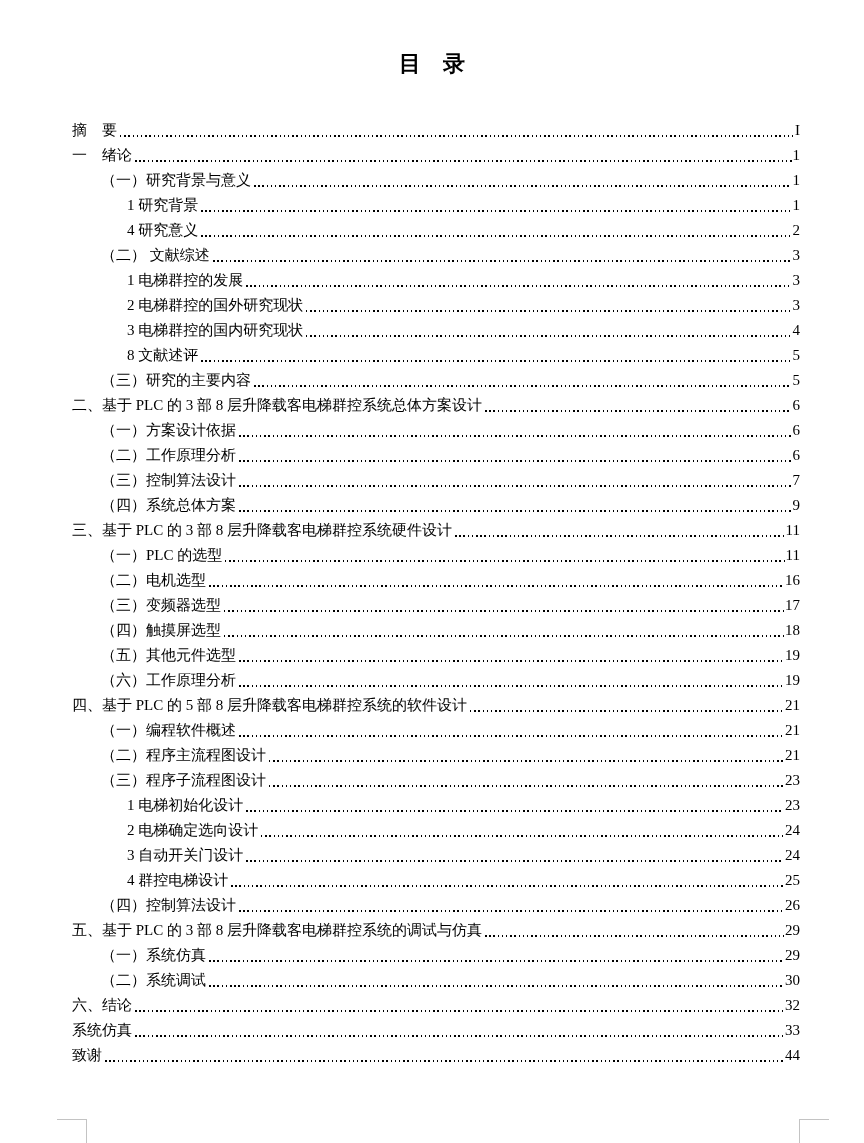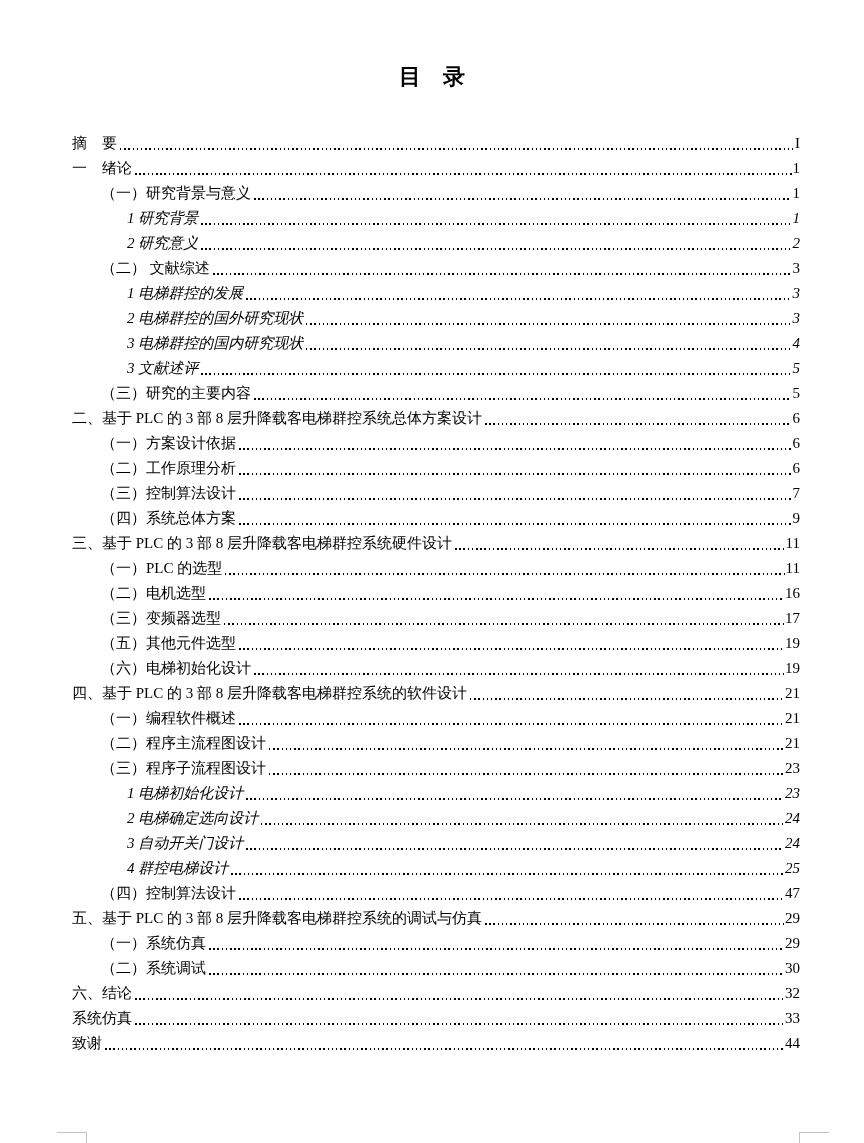--- a/index.html
+++ b/index.html
@@ -14,21 +14,21 @@
     font-family: "Liberation Serif", "DejaVu Serif", serif;
     color: #000000;
   }
   .page {
     position: relative;
     width: 864px;
     height: 1143px;
     background: #ffffff;
   }
   .toc-title {
-    margin: 16px;
+    margin: 3px;
     padding-top: 46px;
     height: 28px;
     text-align: center;
     font-size: 22px;
     font-weight: bold;
     color: #000000;
     white-space: pre;
   }
   .toc-list {
     position: absolute;
@@ -38,21 +38,21 @@
   }
   .toc-row {
     display: flex;
     align-items: baseline;
     height: 25px;
     line-height: 25px;
     font-size: 15px;
     cursor: default;
   }
   .toc-row.level-1 { padding-left: 29px; }
-  .toc-row.level-2 { padding-left: 55px; font-style: italic; }
+  .toc-row.level-2 { padding-left: 55px; }
   .toc-label {
     white-space: pre;
     flex: 0 0 auto;
   }
   .toc-leader {
     flex: 1 1 auto;
     align-self: flex-end;
     height: 2px;
     margin: 0 1px 6px 3px;
     background-image: repeating-linear-gradient(
@@ -103,21 +103,21 @@
     <span class="toc-label">（一）研究背景与意义</span>
     <span class="toc-leader"></span>
     <span class="toc-page">1</span>
   </div>
       <div class="toc-row level-2">
     <span class="toc-label">1 研究背景</span>
     <span class="toc-leader"></span>
     <span class="toc-page">1</span>
   </div>
       <div class="toc-row level-2">
-    <span class="toc-label">2 研究意义</span>
+    <span class="toc-label">4 研究意义</span>
     <span class="toc-leader"></span>
     <span class="toc-page">2</span>
   </div>
       <div class="toc-row level-1">
     <span class="toc-label">（二） 文献综述</span>
     <span class="toc-leader"></span>
     <span class="toc-page">3</span>
   </div>
       <div class="toc-row level-2">
     <span class="toc-label">1 电梯群控的发展</span>
@@ -128,21 +128,21 @@
     <span class="toc-label">2 电梯群控的国外研究现状</span>
     <span class="toc-leader"></span>
     <span class="toc-page">3</span>
   </div>
       <div class="toc-row level-2">
     <span class="toc-label">3 电梯群控的国内研究现状</span>
     <span class="toc-leader"></span>
     <span class="toc-page">4</span>
   </div>
       <div class="toc-row level-2">
-    <span class="toc-label">3 文献述评</span>
+    <span class="toc-label">8 文献述评</span>
     <span class="toc-leader"></span>
     <span class="toc-page">5</span>
   </div>
       <div class="toc-row level-1">
     <span class="toc-label">（三）研究的主要内容</span>
     <span class="toc-leader"></span>
     <span class="toc-page">5</span>
   </div>
       <div class="toc-row level-0">
     <span class="toc-label">二、基于 PLC 的 3 部 8 层升降载客电梯群控系统总体方案设计</span>
@@ -183,31 +183,36 @@
     <span class="toc-label">（二）电机选型</span>
     <span class="toc-leader"></span>
     <span class="toc-page">16</span>
   </div>
       <div class="toc-row level-1">
     <span class="toc-label">（三）变频器选型</span>
     <span class="toc-leader"></span>
     <span class="toc-page">17</span>
   </div>
       <div class="toc-row level-1">
+    <span class="toc-label">（四）触摸屏选型</span>
+    <span class="toc-leader"></span>
+    <span class="toc-page">18</span>
+  </div>
+      <div class="toc-row level-1">
     <span class="toc-label">（五）其他元件选型</span>
     <span class="toc-leader"></span>
     <span class="toc-page">19</span>
   </div>
       <div class="toc-row level-1">
-    <span class="toc-label">（六）电梯初始化设计</span>
+    <span class="toc-label">（六）工作原理分析</span>
     <span class="toc-leader"></span>
     <span class="toc-page">19</span>
   </div>
       <div class="toc-row level-0">
-    <span class="toc-label">四、基于 PLC 的 3 部 8 层升降载客电梯群控系统的软件设计</span>
+    <span class="toc-label">四、基于 PLC 的 5 部 8 层升降载客电梯群控系统的软件设计</span>
     <span class="toc-leader"></span>
     <span class="toc-page">21</span>
   </div>
       <div class="toc-row level-1">
     <span class="toc-label">（一）编程软件概述</span>
     <span class="toc-leader"></span>
     <span class="toc-page">21</span>
   </div>
       <div class="toc-row level-1">
     <span class="toc-label">（二）程序主流程图设计</span>
@@ -235,21 +240,21 @@
     <span class="toc-page">24</span>
   </div>
       <div class="toc-row level-2">
     <span class="toc-label">4 群控电梯设计</span>
     <span class="toc-leader"></span>
     <span class="toc-page">25</span>
   </div>
       <div class="toc-row level-1">
     <span class="toc-label">（四）控制算法设计</span>
     <span class="toc-leader"></span>
-    <span class="toc-page">47</span>
+    <span class="toc-page">26</span>
   </div>
       <div class="toc-row level-0">
     <span class="toc-label">五、基于 PLC 的 3 部 8 层升降载客电梯群控系统的调试与仿真</span>
     <span class="toc-leader"></span>
     <span class="toc-page">29</span>
   </div>
       <div class="toc-row level-1">
     <span class="toc-label">（一）系统仿真</span>
     <span class="toc-leader"></span>
     <span class="toc-page">29</span>

